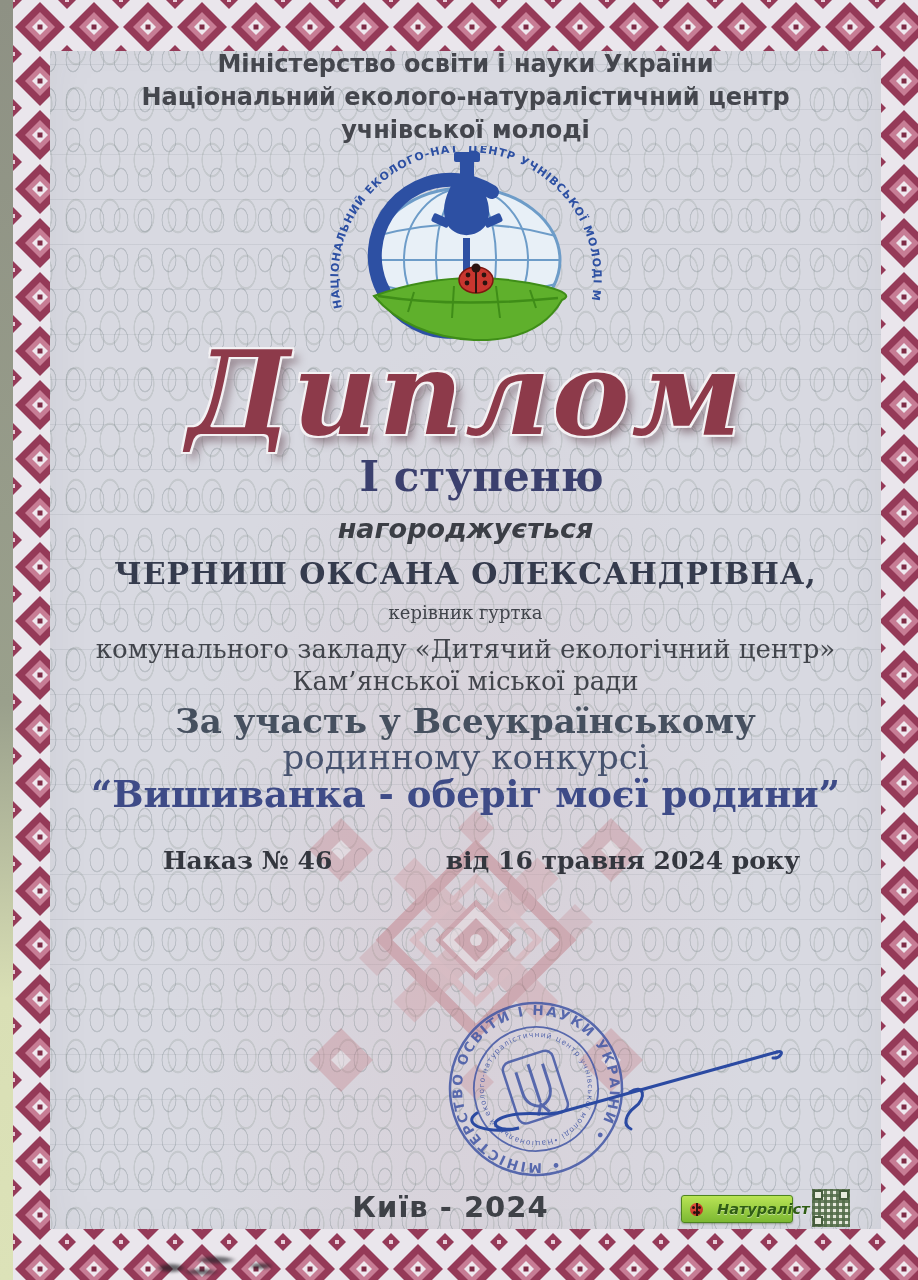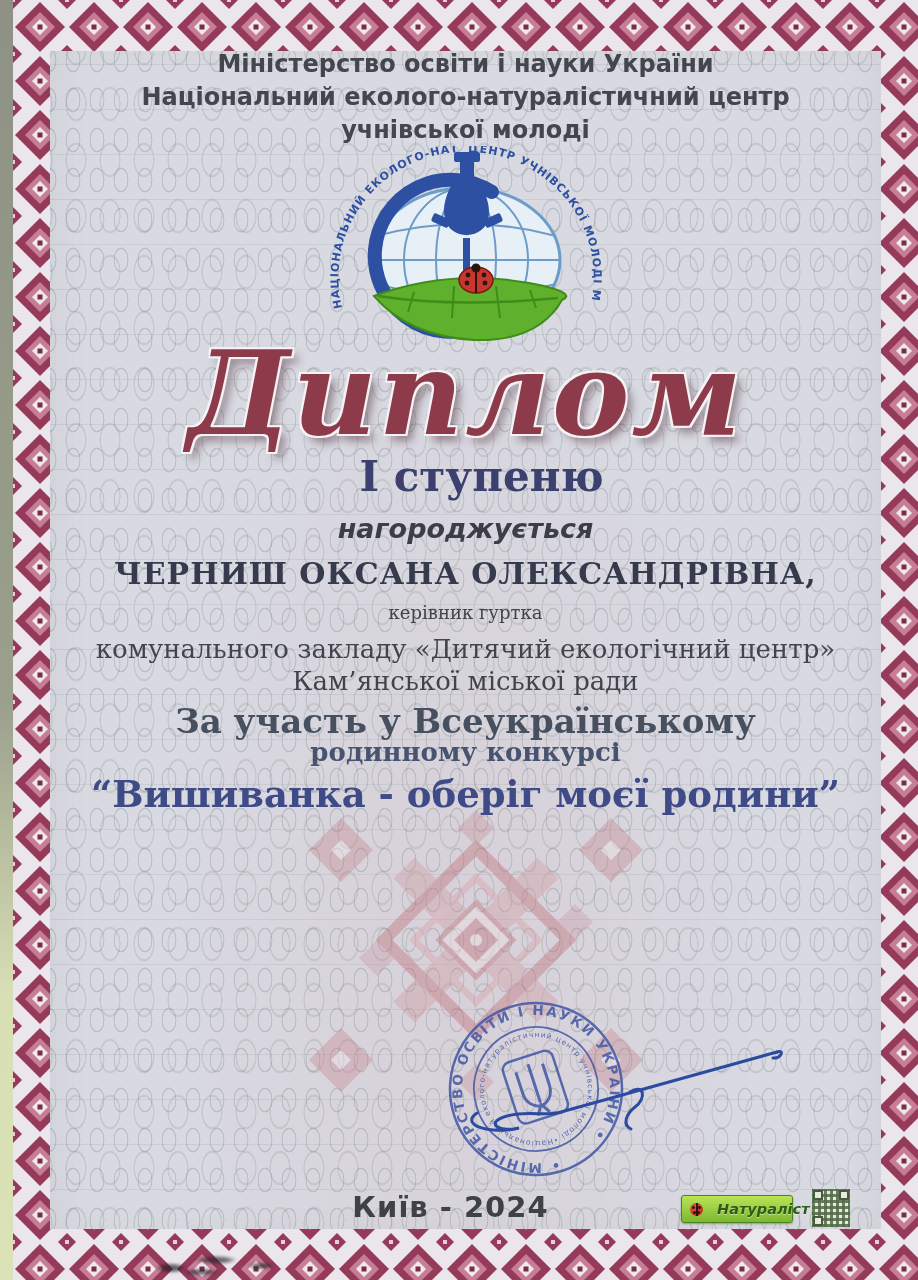--- a/index.html
+++ b/index.html
@@ -27,21 +27,21 @@
     text-shadow:-2px -2px 0 #f4f2f4, 2px -2px 0 #f4f2f4, -2px 2px 0 #f4f2f4, 2px 2px 0 #f4f2f4,
       6px 7px 9px rgba(92,62,72,.55);}
   .degree{top:452px;font-family:"DejaVu Serif",serif;font-weight:bold;font-size:42px;color:#3b406e;z-index:6;padding-left:32px;}
   .awarded{top:513px;font-style:italic;font-weight:bold;font-size:27px;color:#3b3e45;z-index:6;}
   .name{top:556px;font-family:"DejaVu Serif",serif;font-weight:bold;font-size:30px;
     letter-spacing:1px;color:#353b4d;z-index:6;}
   .role{top:602px;font-family:"DejaVu Serif",serif;font-size:18px;color:#41444b;z-index:6;}
   .org{top:634px;font-family:"DejaVu Serif",serif;font-size:26px;color:#41444b;z-index:6;}
   .city{top:666px;font-family:"DejaVu Serif",serif;font-size:26px;color:#41444b;z-index:6;}
   .aw1{top:701px;font-family:"DejaVu Serif",serif;font-weight:bold;font-size:34px;color:#46505f;z-index:6;}
-  .aw2{top:737px;font-family:"DejaVu Serif",serif;font-weight:bold;font-size:26px;color:#47536f;z-index:6;}
+  .aw2{top:737px;font-family:"DejaVu Serif",serif;font-weight:normal;font-size:34px;color:#47536f;z-index:6;}
   .contest{top:772px;font-family:"DejaVu Serif",serif;font-weight:bold;font-size:37px;color:#3e4b87;z-index:6;}
   .order-row{top:846px;left:0;right:0;display:flex;justify-content:space-between;
     padding:0 118px 0 150px;font-family:"DejaVu Serif",serif;font-weight:bold;font-size:25px;color:#33363e;z-index:6;}
   .watermark{left:268px;top:800px;z-index:2;opacity:.42;}
   .stamp{left:412px;top:995px;z-index:7;}
   .sign-block{left:110px;top:1062px;width:335px;text-align:right;font-size:24px;
     line-height:25px;color:#3f434b;z-index:6;}
   .kyiv{top:1190px;font-weight:bold;font-size:29px;letter-spacing:1px;color:#3e4147;z-index:6;
     transform:translateX(-15px);}
   .badge{left:668px;top:1195px;width:112px;height:28px;display:flex;align-items:center;gap:14px;
@@ -162,20 +162,24 @@
 
     <div class="abs ctr name">ЧЕРНИШ ОКСАНА ОЛЕКСАНДРІВНА,</div>
     <div class="abs ctr role">керівник гуртка</div>
     <div class="abs ctr org">комунального закладу «Дитячий екологічний центр»</div>
     <div class="abs ctr city">Кам’янської міської ради</div>
 
     <div class="abs ctr aw1">За участь у Всеукраїнському</div>
     <div class="abs ctr aw2">родинному конкурсі</div>
     <div class="abs ctr contest">“Вишиванка - оберіг моєї родини”</div>
 
+    <div class="abs order-row">
+      <span>Наказ № 46</span>
+      <span>від 16 травня 2024 року</span>
+    </div>
 
     <svg class="abs watermark" width="390" height="310" viewBox="0 0 390 310">
       <g stroke="#c0737c" fill="none">
         <path d="M123 68 L267 212 M267 68 L123 212" stroke-width="30" stroke="#cf9298" opacity=".8"></path>
         <path d="M195 48 L287 140 L195 232 L103 140 Z" stroke-width="12"></path>
         <path d="M195 78 L257 140 L195 202 L133 140 Z" stroke-width="7" stroke="#d8a2a8"></path>
         <path d="M195 103 L232 140 L195 177 L158 140 Z" fill="#efe3e6" stroke-width="5"></path>
         <path d="M195 118 L217 140 L195 162 L173 140 Z" fill="#c0737c" stroke="none"></path>
         <circle cx="195" cy="140" r="6" fill="#efe3e6" stroke="none"></circle>
       </g>

